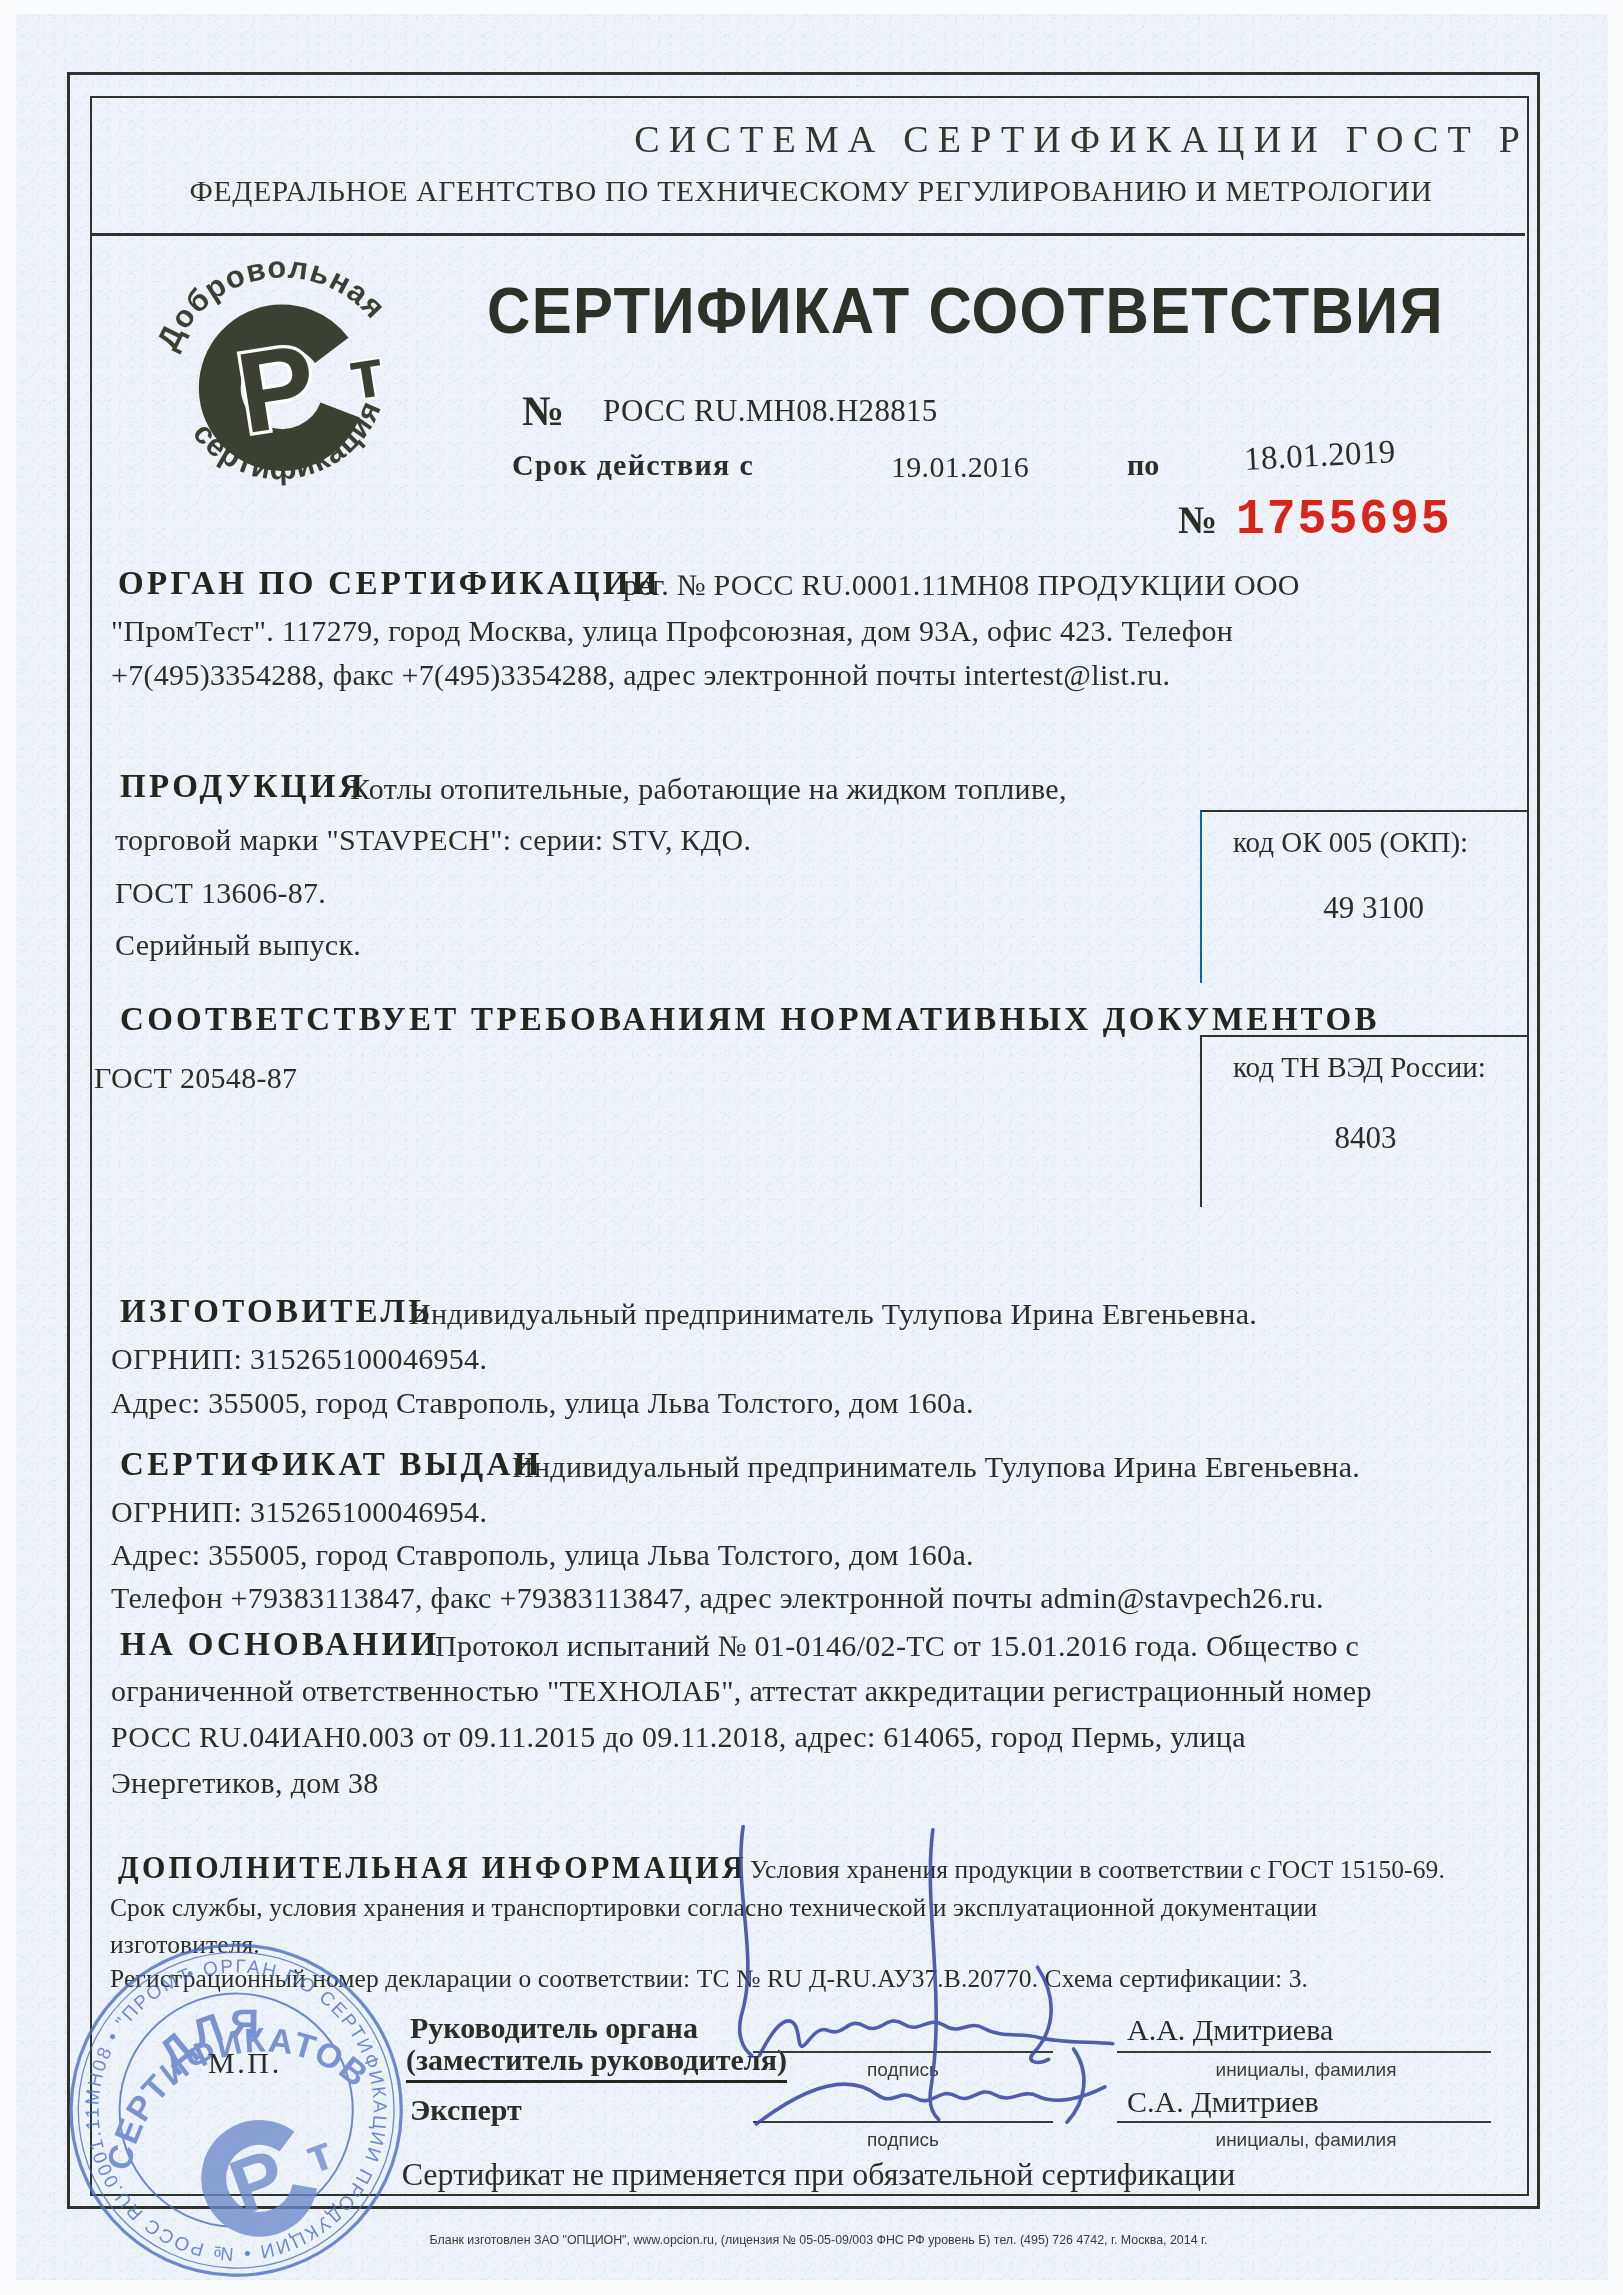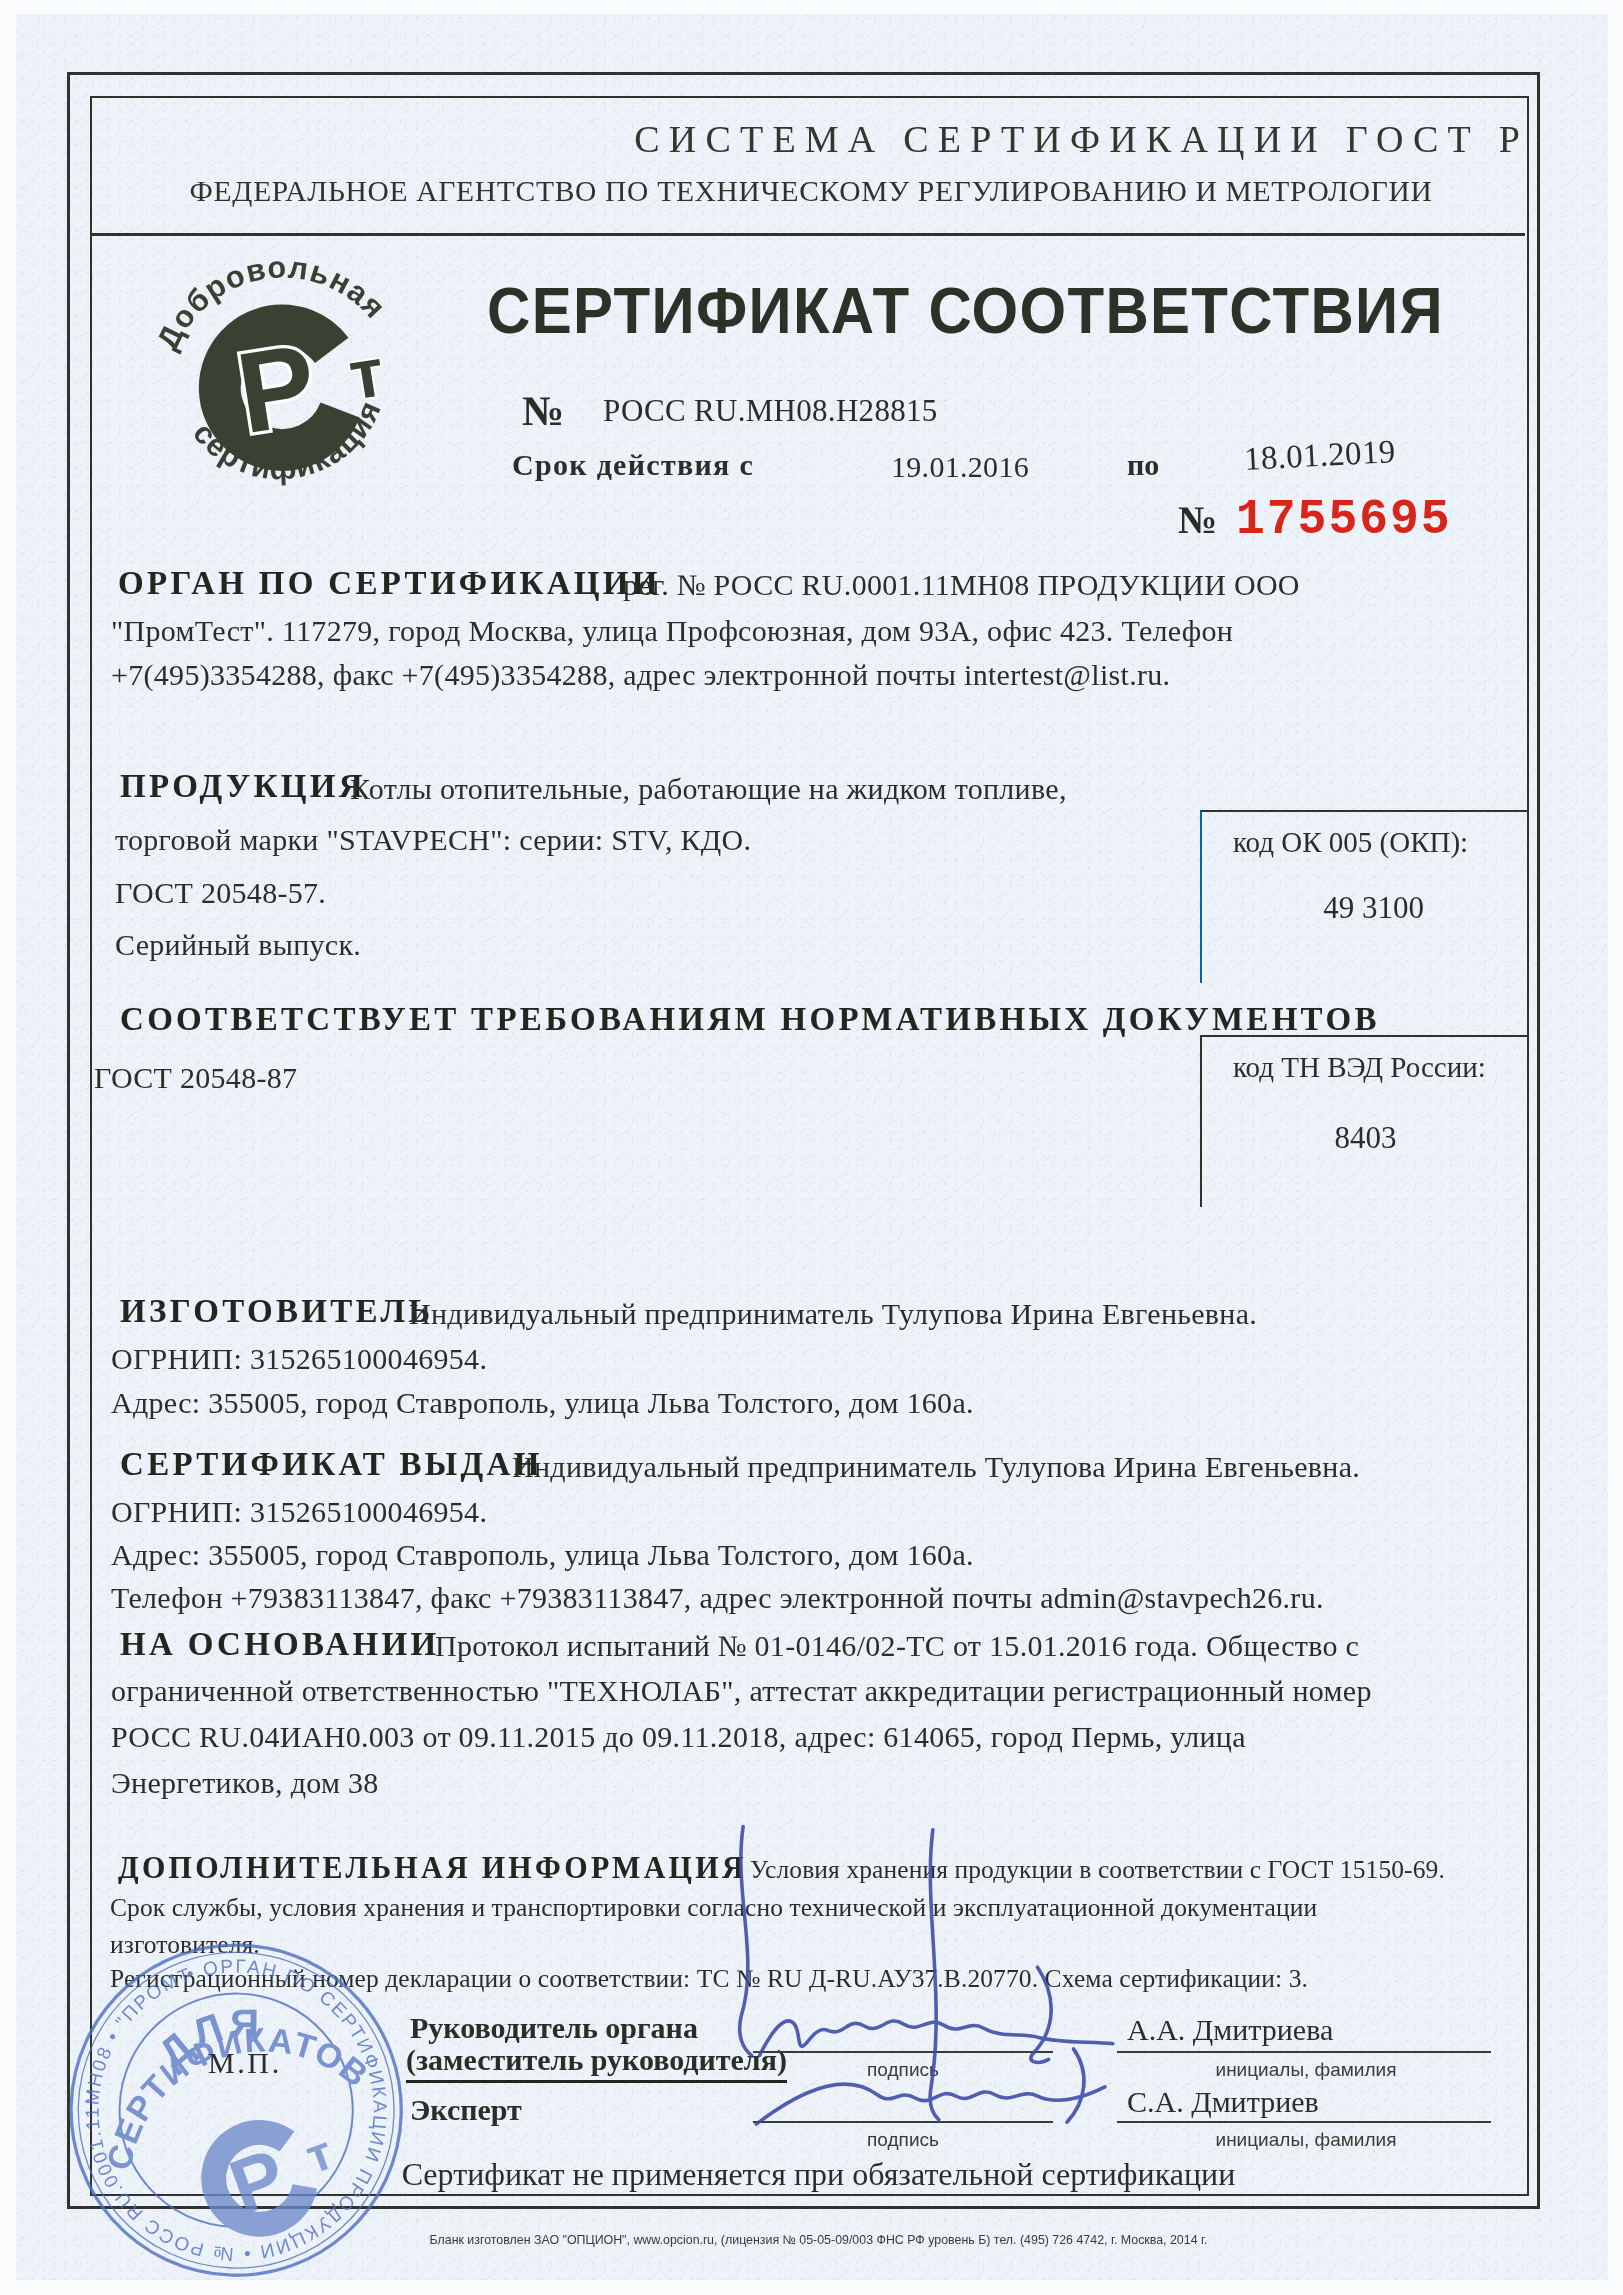--- a/index.html
+++ b/index.html
@@ -74,21 +74,21 @@
   <div class="abs z2" style="left:1236px;top:492px;font-family:'Liberation Mono',monospace;font-size:48px;font-weight:bold;letter-spacing:2px;color:#d8251a;transform:scaleY(1.05);">1755695</div>
 
   <div class="abs serif sec-label" style="left:118px;top:564px;">ОРГАН ПО СЕРТИФИКАЦИИ</div>
   <div class="abs serif body-line" style="left:623px;top:568px;">рег. № РОСС RU.0001.11МН08 ПРОДУКЦИИ ООО</div>
   <div class="abs serif body-line" style="left:111px;top:614px;">"ПромТест". 117279, город Москва, улица Профсоюзная, дом 93А, офис 423. Телефон</div>
   <div class="abs serif body-line" style="left:111px;top:658px;">+7(495)3354288, факс +7(495)3354288, адрес электронной почты intertest@list.ru.</div>
 
   <div class="abs serif sec-label" style="left:120px;top:767px;">ПРОДУКЦИЯ</div>
   <div class="abs serif body-line" style="left:350px;top:772px;">Котлы отопительные, работающие на жидком топливе,</div>
   <div class="abs serif body-line" style="left:115px;top:823px;">торговой марки "STAVPECH": серии: STV, КДО.</div>
-  <div class="abs serif body-line" style="left:115px;top:876px;">ГОСТ 20548-57.</div>
+  <div class="abs serif body-line" style="left:115px;top:876px;">ГОСТ 13606-87.</div>
   <div class="abs serif body-line" style="left:115px;top:928px;">Серийный выпуск.</div>
 
   <div class="abs z2" style="left:1200px;top:810px;width:327px;height:171px;border-top:2px solid #30332b;border-left:2px solid #0369a1;">
     <div class="serif" style="margin:14.4px 0 0 31px;font-size:29px;color:#2b2e28;white-space:nowrap;">код ОК 005 (ОКП):</div>
     <div class="serif" style="margin:31px 0 0 0;text-align:center;font-size:31px;color:#2b2e28;padding-left:16px;">49 3100</div>
   </div>
 
   <div class="abs serif sec-label" style="left:120px;top:1000px;">СООТВЕТСТВУЕТ ТРЕБОВАНИЯМ НОРМАТИВНЫХ ДОКУМЕНТОВ</div>
   <div class="abs serif body-line" style="left:94px;top:1053px;margin-top:8px;">ГОСТ 20548-87</div>
 

